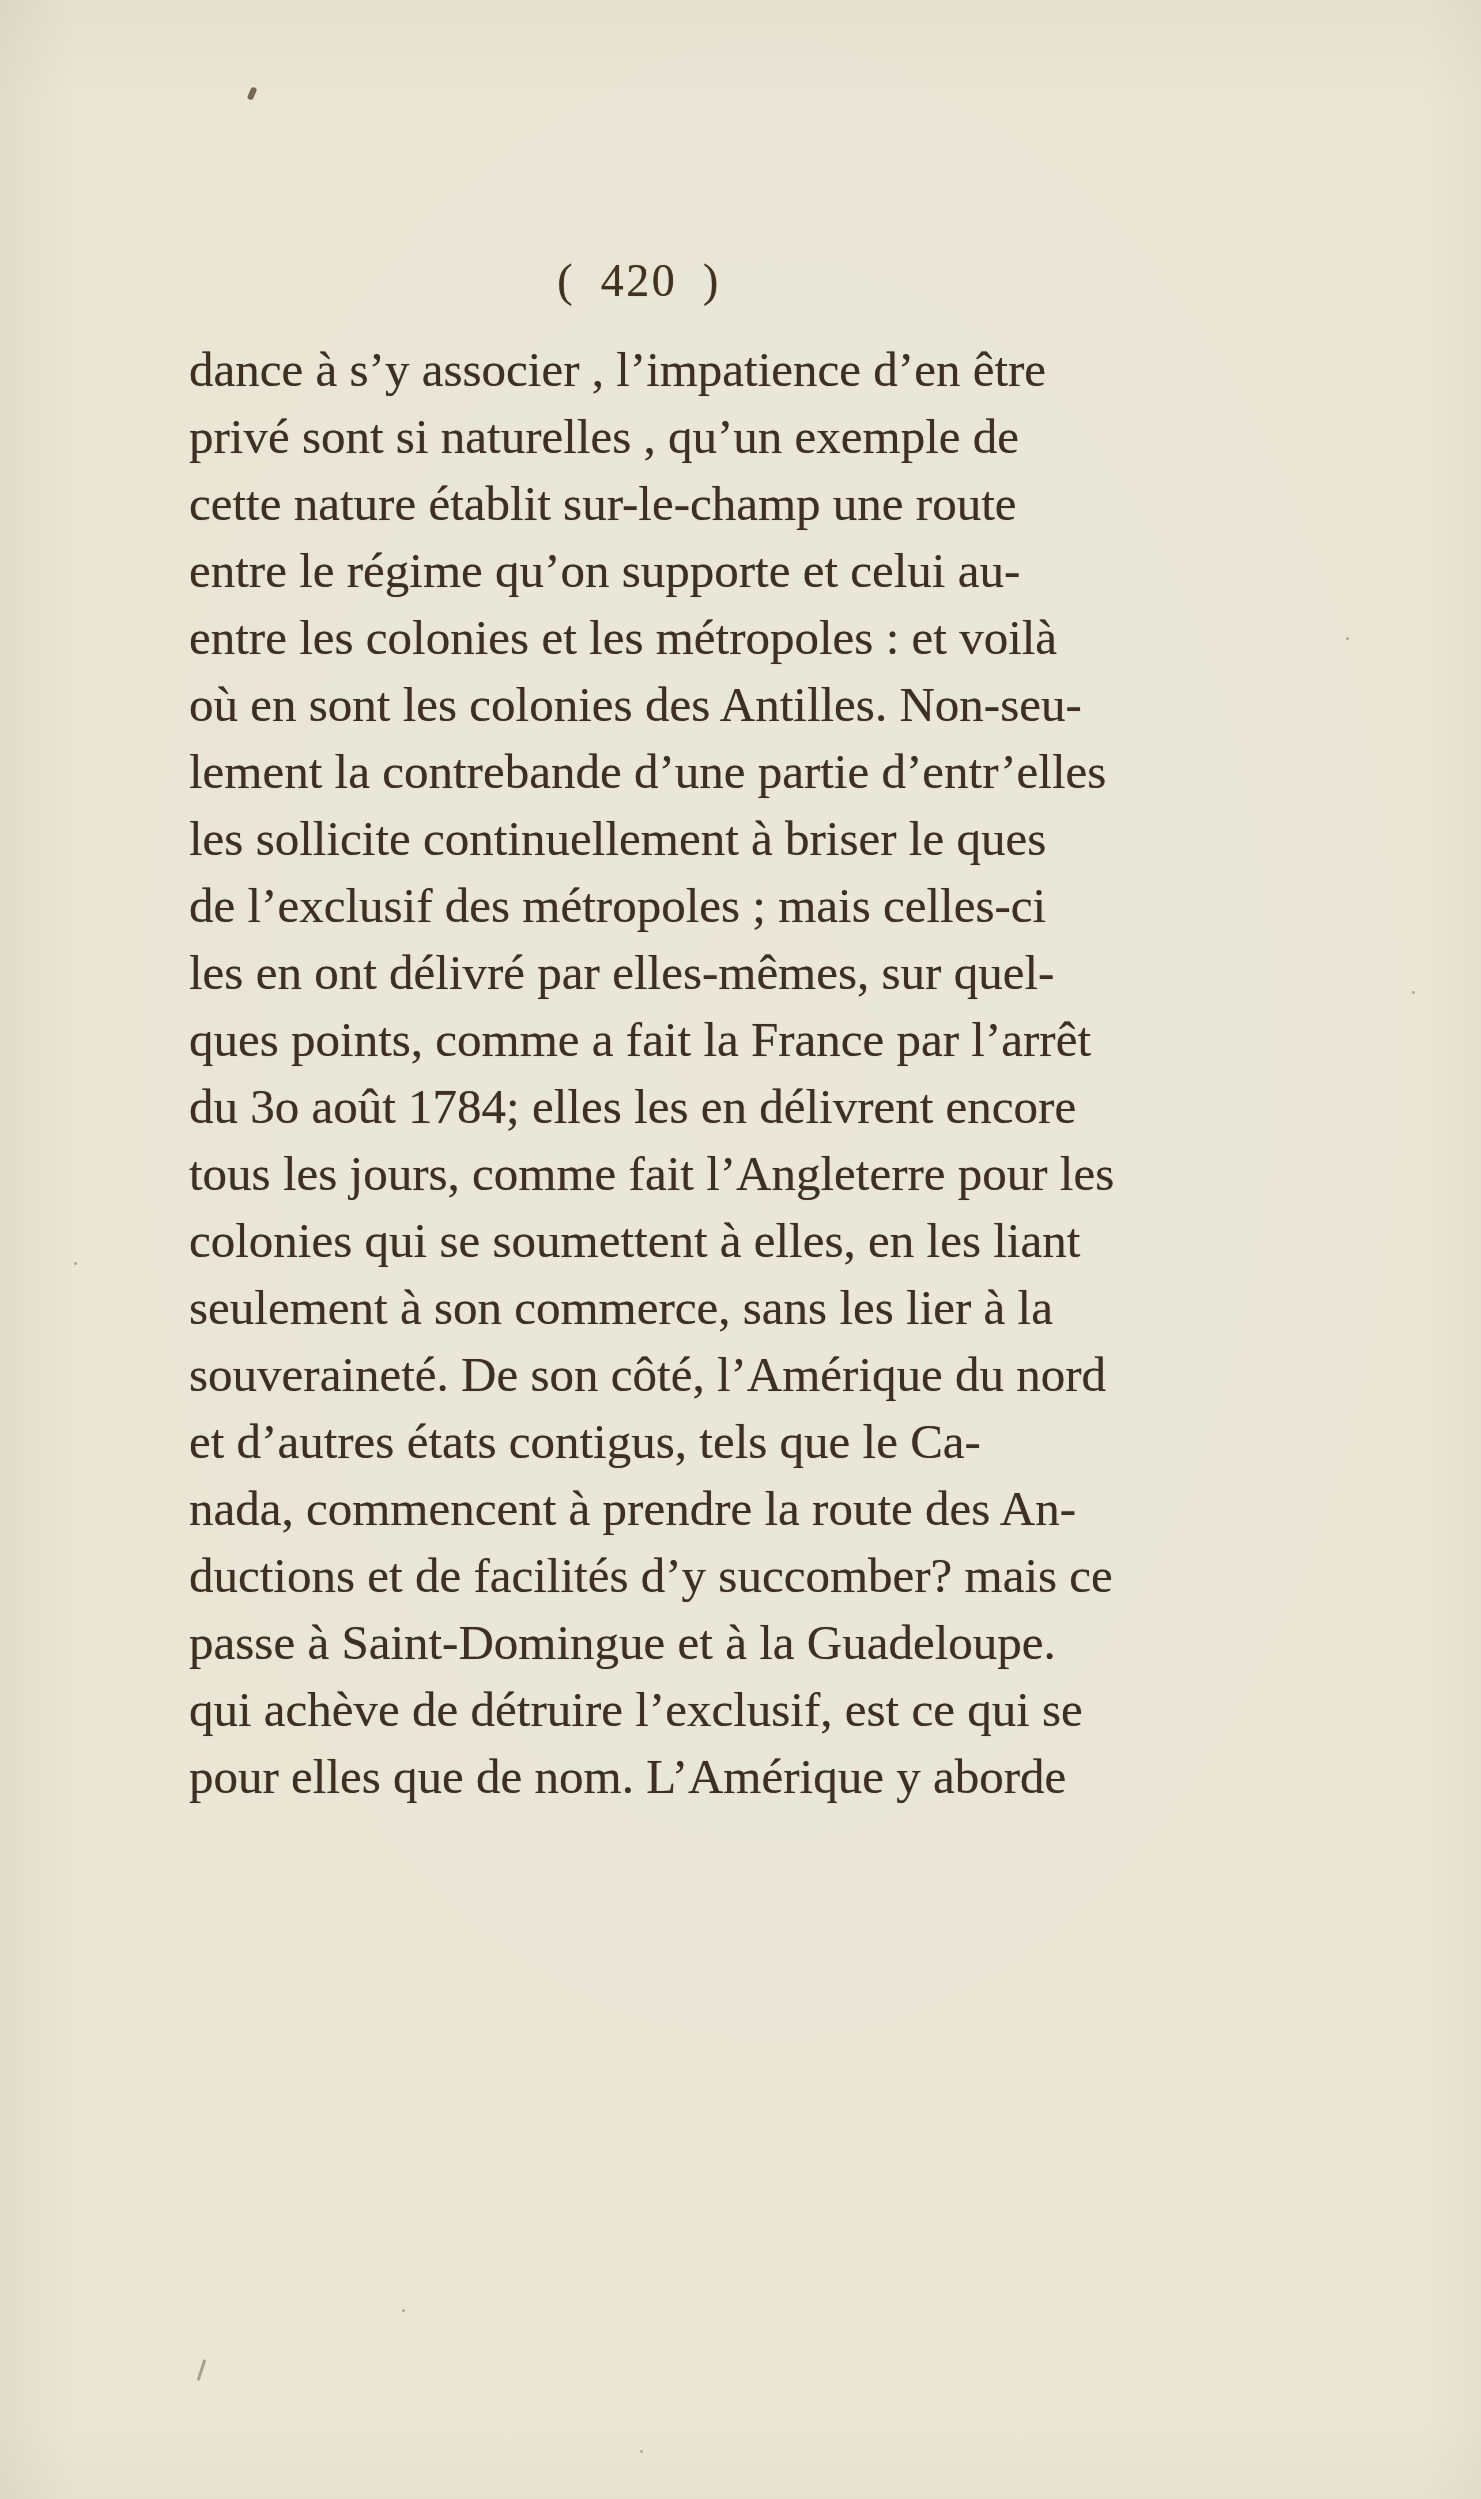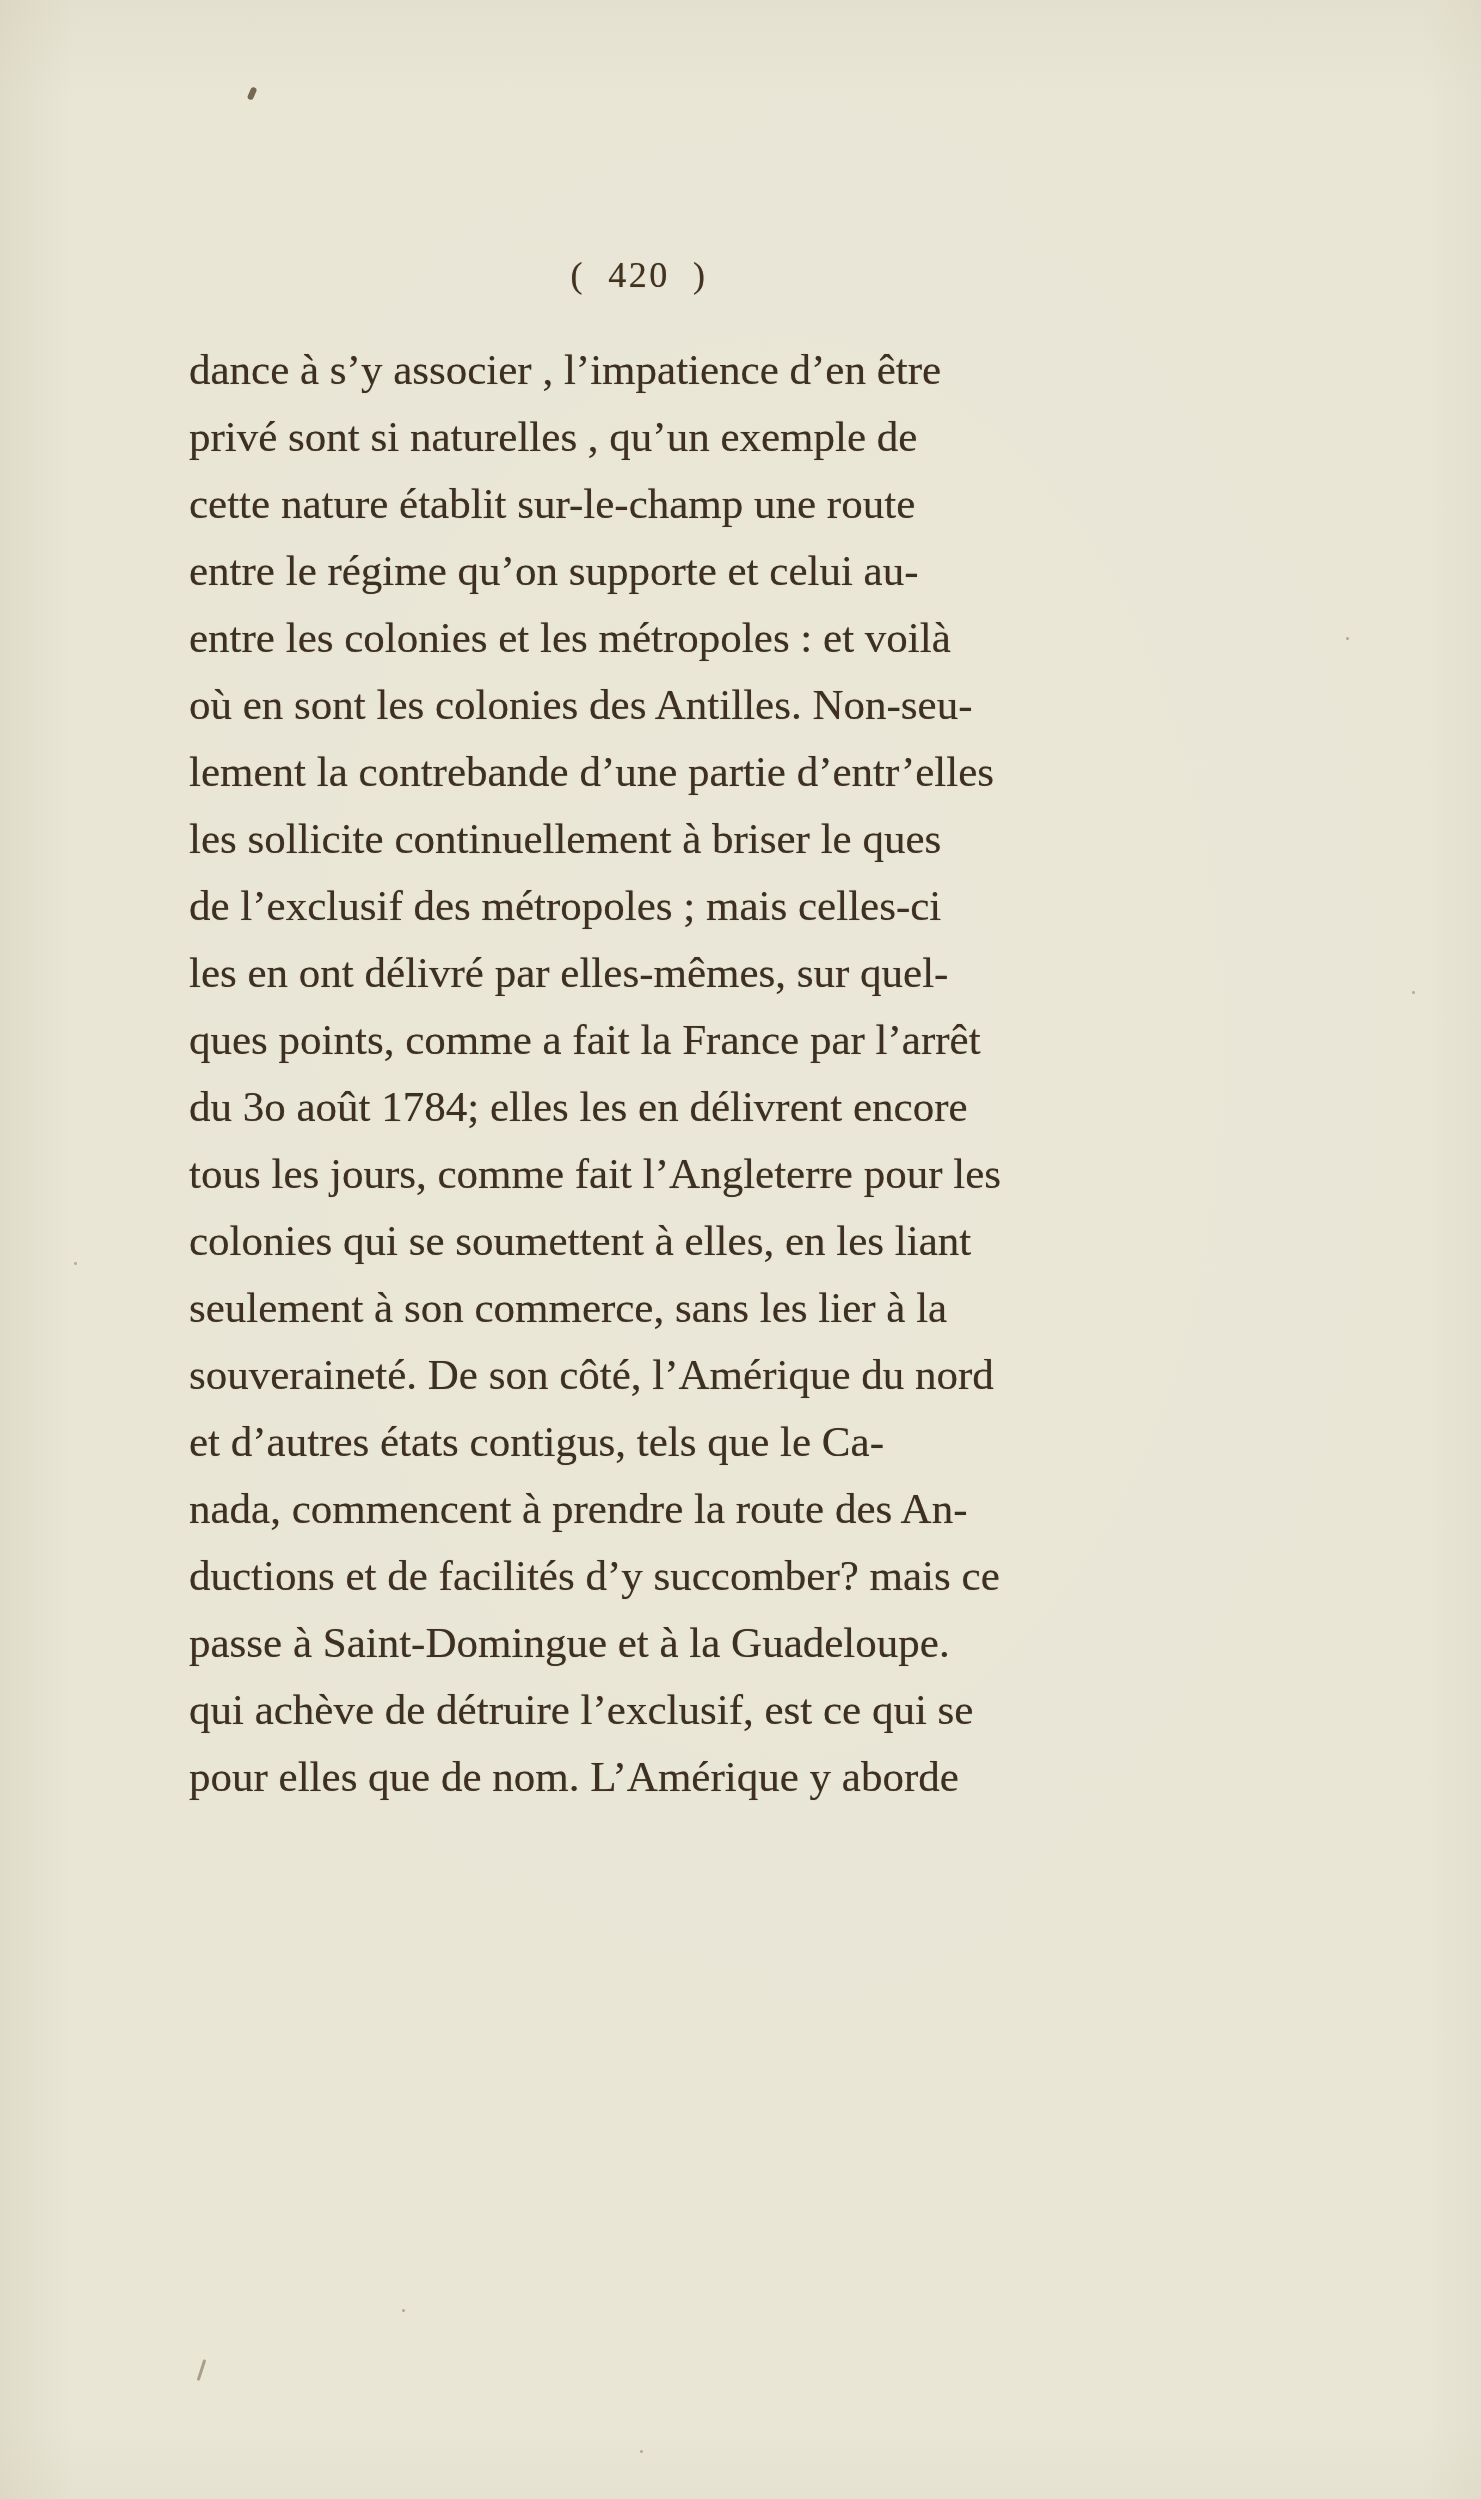--- a/index.html
+++ b/index.html
@@ -20,36 +20,36 @@
     font-family: "Liberation Serif", "DejaVu Serif", serif;
     color: #3d2f22;
   }
   .page-number {
     position: absolute;
     top: 254px;
     left: 471px;
     width: 336px;
     height: 59px;
     text-align: center;
-    font-size: 36px;
+    font-size: 46px;
     letter-spacing: 2.5px;
     word-spacing: 11.8px;
     color: #42321f;
     text-shadow: 0 0 0.8px rgba(60,45,25,0.55);
   }
   .text-column {
     position: absolute;
     top: 336px;
     left: 189px;
     width: 1012px;
   }
   .line {
     height: 67px;
     line-height: 67px;
-    font-size: 43px;
+    font-size: 49px;
     white-space: nowrap;
     text-align: justify;
     text-align-last: justify;
     color: #3d2f22;
     text-shadow: 0 0 0.8px rgba(58,44,28,0.5);
   }
   
   .line::after {
     content: "";
     display: inline-block;

